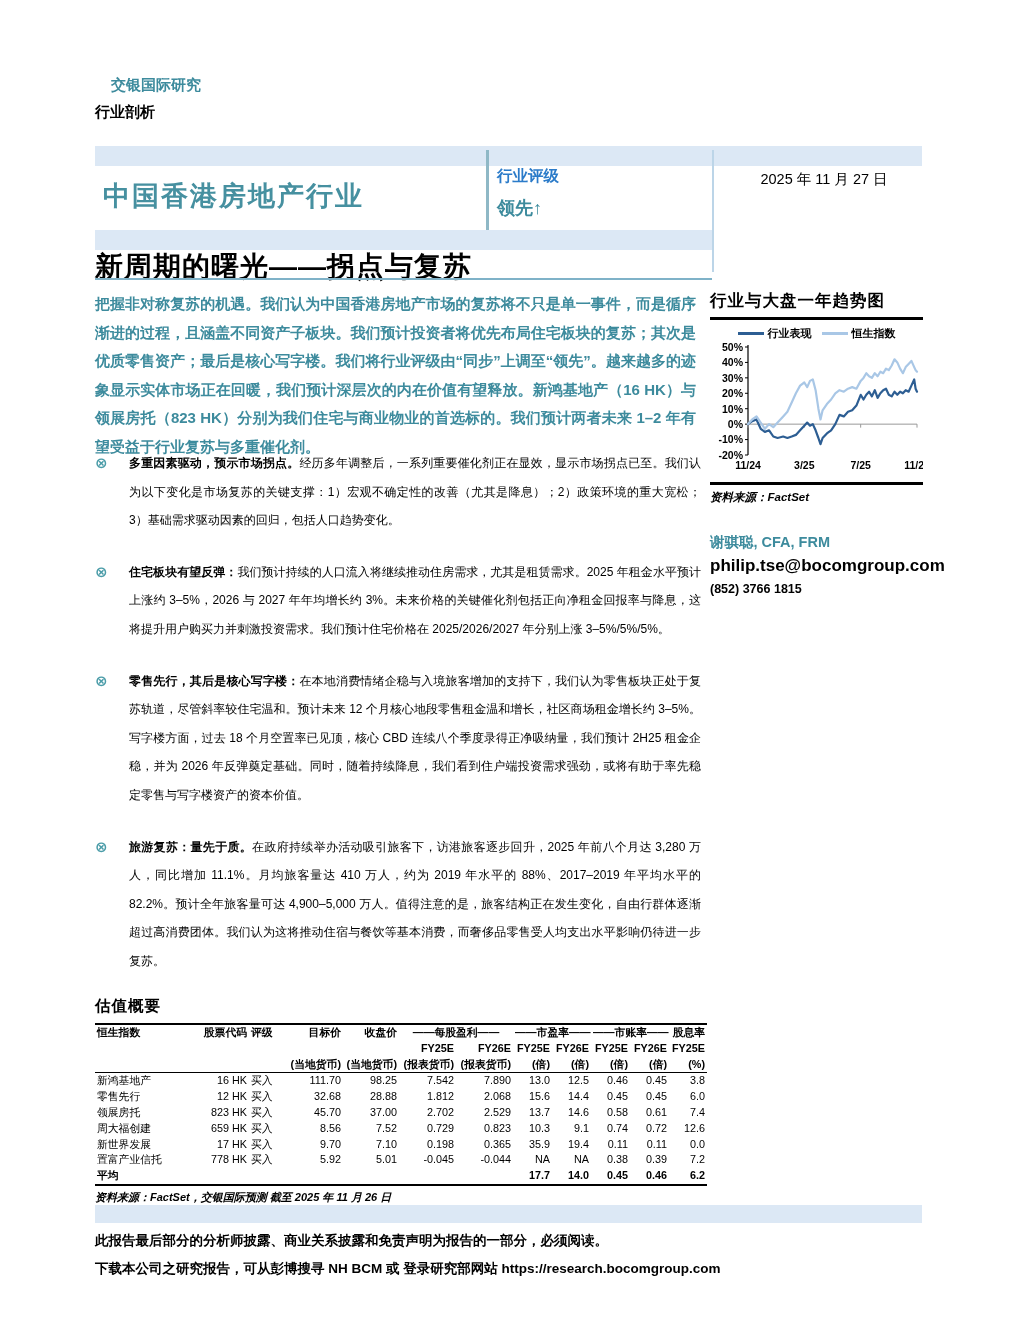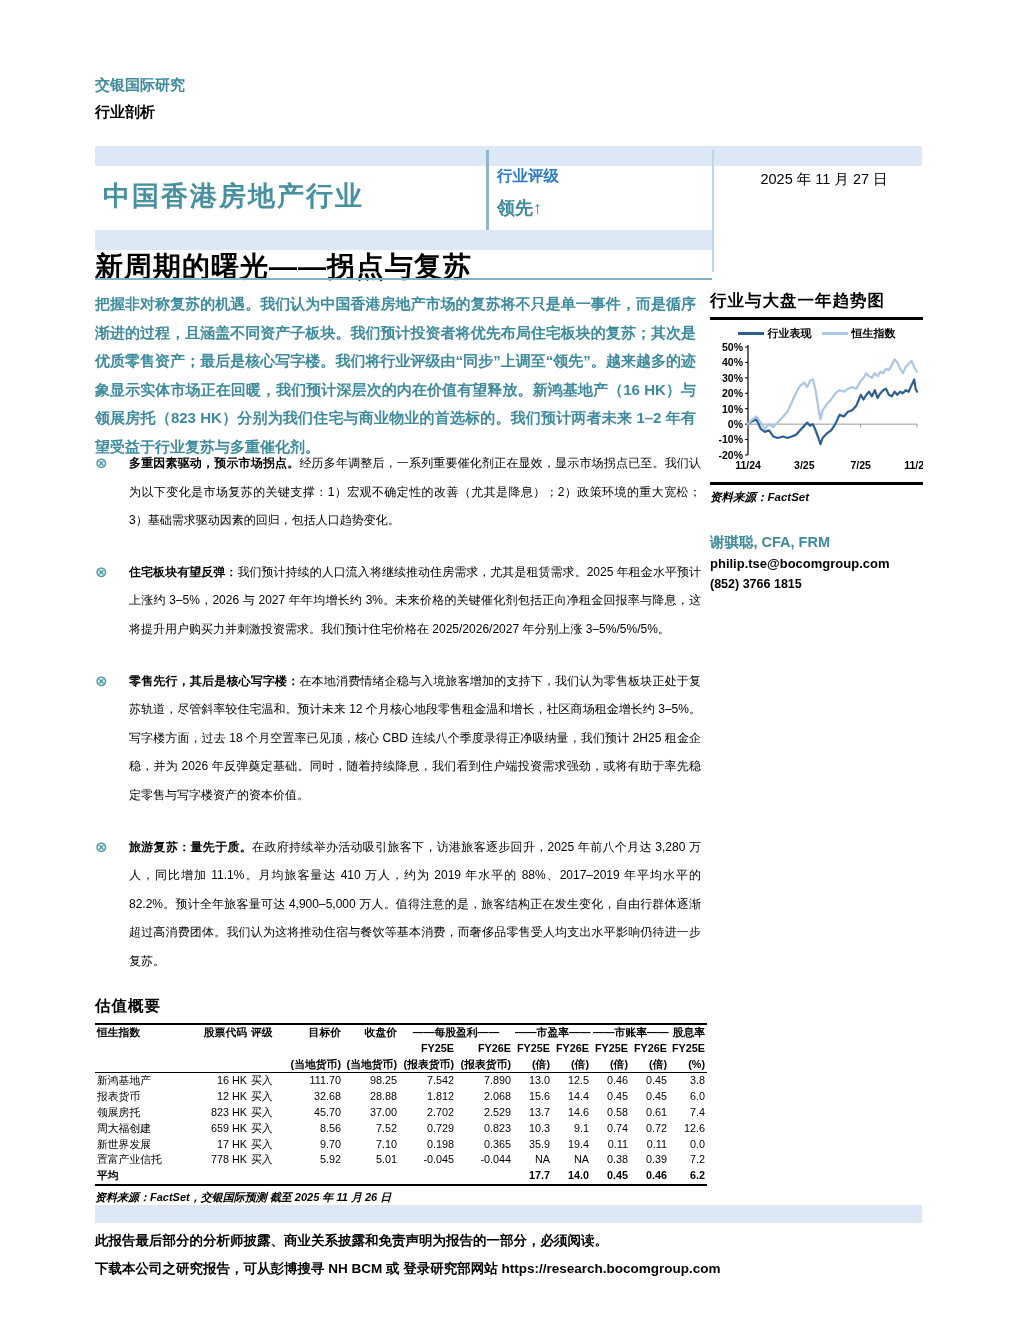--- a/index.html
+++ b/index.html
@@ -1,19 +1,19 @@
 <!DOCTYPE html>
 <html><head>
 <meta charset="utf-8">
 <style>
   html,body{margin:0;padding:0;background:#fff;}
   .page{position:relative;width:1020px;height:1320px;background:#fff;overflow:hidden;
         font-family:"Liberation Sans","DejaVu Sans",sans-serif;color:#000;}
   
-  .org-line{position:absolute;left:95px;top:76px;font-size:15px;font-weight:bold;color:#3D8B9D;}
+  .org-line{position:absolute;left:111px;top:76px;font-size:15px;font-weight:bold;color:#3D8B9D;}
   .category-line{position:absolute;left:95px;top:103px;font-size:15px;font-weight:bold;color:#000;}
   .logo{position:absolute;left:664px;top:56px;display:flex;align-items:center;gap:8px;}
   .logo-text .cn{font-size:34px;font-weight:bold;color:#25397D;letter-spacing:4px;line-height:36px;}
   .logo-text .en{font-size:15.5px;font-weight:bold;color:#25397D;letter-spacing:0.2px;}
   
   .band{position:absolute;background:#DCE8F5;}
   .band1{left:95px;top:146px;width:827px;height:20px;}
   .band2{left:95px;top:230px;width:617px;height:20px;}
   .sector-title{position:absolute;left:103px;top:178px;font-size:27px;font-weight:bold;color:#4690A0;letter-spacing:2px;}
   .vdiv1{position:absolute;left:486px;top:150px;width:3px;height:80px;background:#8FB8C6;}
@@ -33,21 +33,21 @@
   .btext b{color:#000;}
   
   .sidebar{position:absolute;left:710px;top:290px;width:213px;}
   .chart-title{font-size:16.5px;font-weight:bold;color:#000;letter-spacing:1px;border-bottom:3px solid #000;padding-bottom:5px;}
   .legend{display:flex;justify-content:center;gap:10px;margin-top:6px;font-size:11px;font-weight:bold;}
   .legend-item{display:flex;align-items:center;gap:4px;}
   .legend-swatch{width:26px;height:3px;display:inline-block;}
   .chart-source{border-top:3px solid #000;margin-top:3px;padding-top:5px;font-size:11.5px;font-weight:bold;font-style:italic;color:#000;}
   .analyst{margin-top:28px;}
   .analyst .name{font-size:14.5px;font-weight:bold;color:#3D8B9D;margin-bottom:4px;}
-  .analyst .email{font-size:13px;font-weight:bold;color:#000;margin-bottom:6px;}
+  .analyst .email{font-size:17px;font-weight:bold;color:#000;margin-bottom:6px;}
   .analyst .phone{font-size:12.5px;font-weight:bold;color:#000;}
   
   .valuation{position:absolute;left:95px;top:996px;width:612px;}
   .valuation-title{font-size:15.5px;font-weight:bold;margin-bottom:6px;letter-spacing:1px;}
   table.vt{width:612px;border-collapse:collapse;table-layout:fixed;font-size:10.8px;}
   table.vt th,table.vt td{padding:0 2px;line-height:15.8px;white-space:nowrap;overflow:hidden;font-weight:normal;}
   table.vt thead{border-top:2.5px solid #000;}
   table.vt thead tr.unit-row{border-bottom:1.5px solid #000;}
   table.vt thead th{font-weight:bold;}
   table.vt tbody{border-bottom:2.5px solid #000;}
@@ -217,21 +217,21 @@
             <td style="text-align: right;">98.25</td>
             <td style="text-align: right;">7.542</td>
             <td style="text-align: right;">7.890</td>
             <td style="text-align: right;">13.0</td>
             <td style="text-align: right;">12.5</td>
             <td style="text-align: right;">0.46</td>
             <td style="text-align: right;">0.45</td>
             <td style="text-align: right;">3.8</td>
           </tr>
           <tr>
-            <td style="text-align: left;">报表货币</td>
+            <td style="text-align: left;">零售先行</td>
             <td style="text-align: right;">12 HK</td>
             <td style="text-align: left;">买入</td>
             <td style="text-align: right;">32.68</td>
             <td style="text-align: right;">28.88</td>
             <td style="text-align: right;">1.812</td>
             <td style="text-align: right;">2.068</td>
             <td style="text-align: right;">15.6</td>
             <td style="text-align: right;">14.4</td>
             <td style="text-align: right;">0.45</td>
             <td style="text-align: right;">0.45</td>

